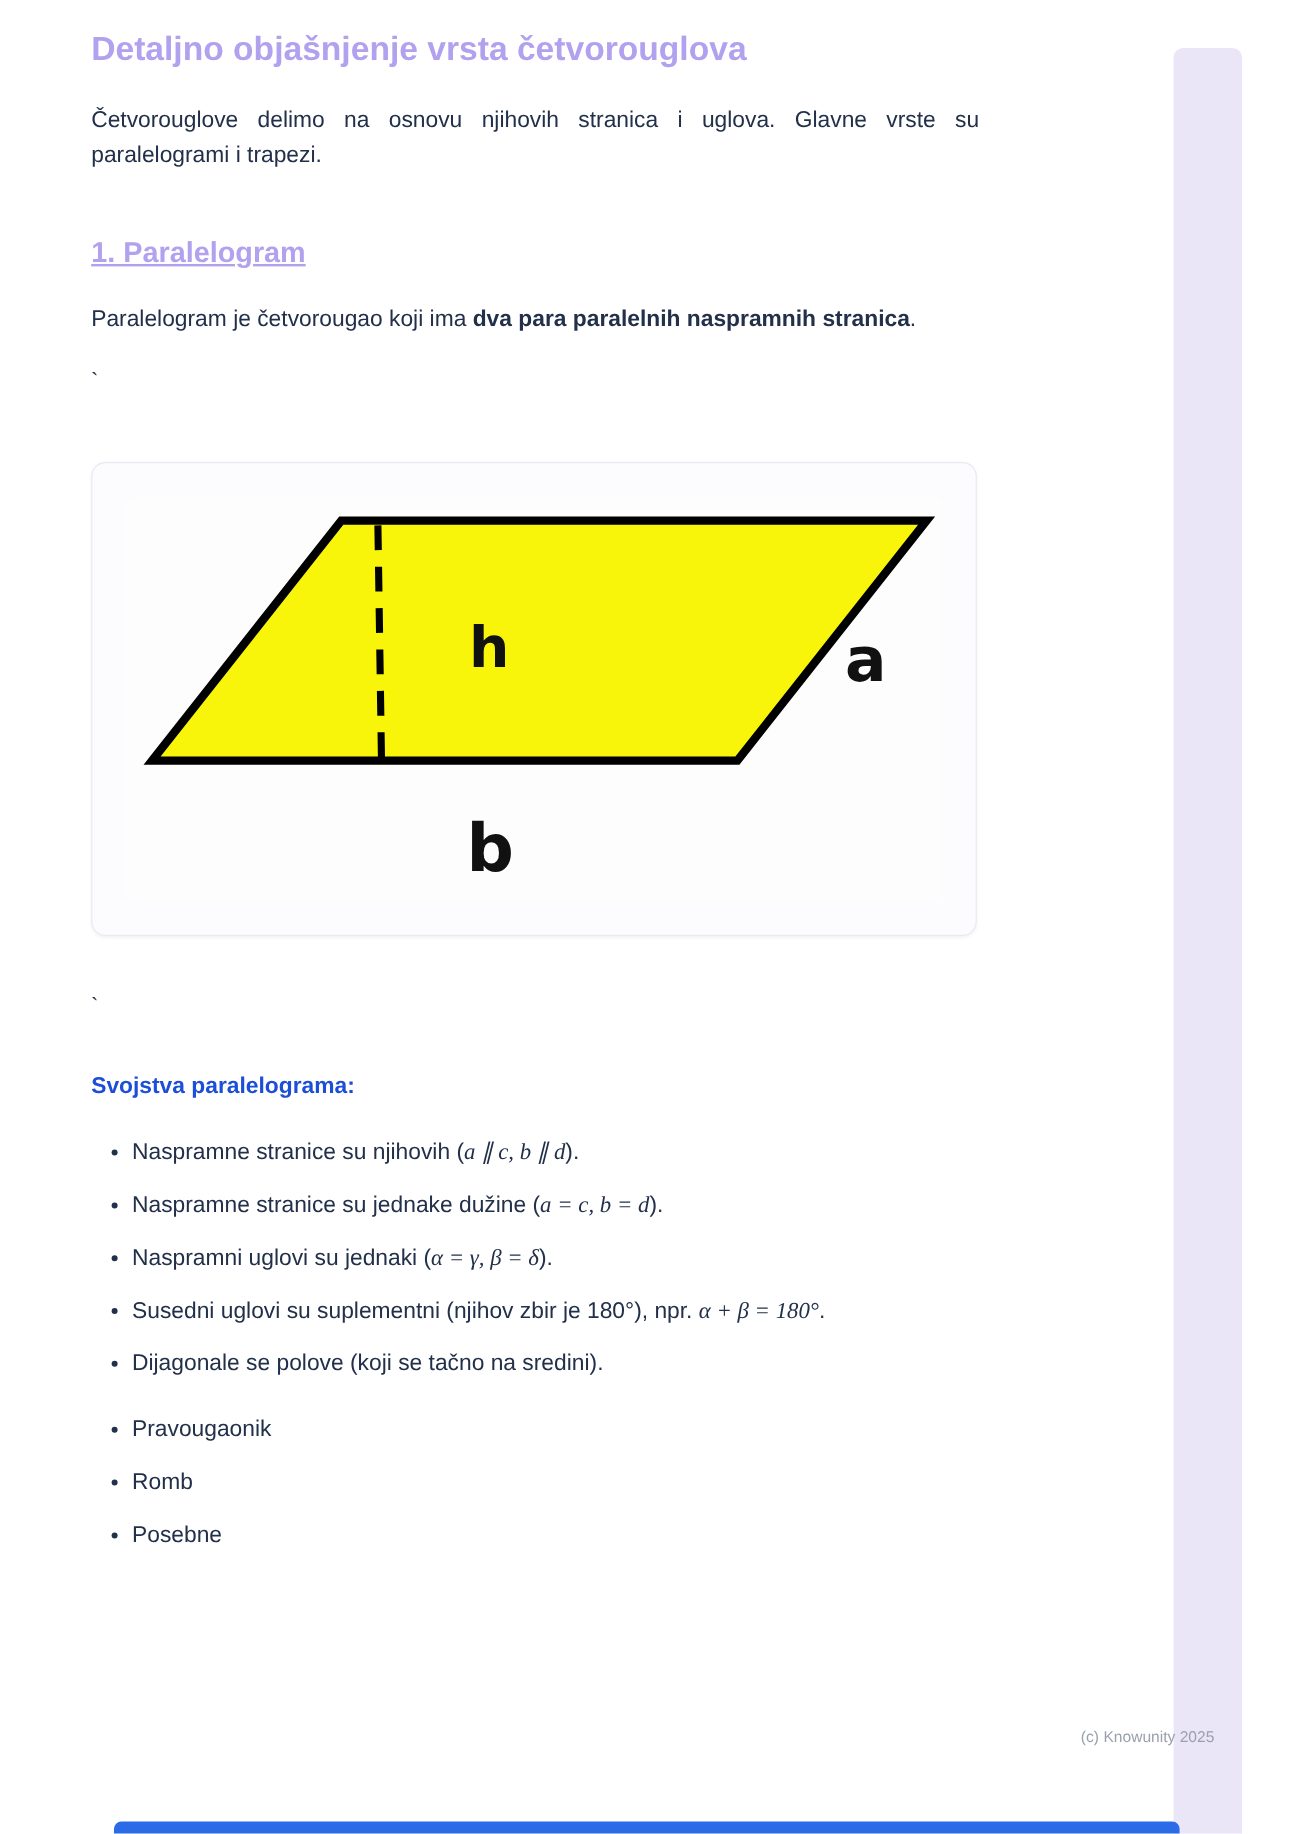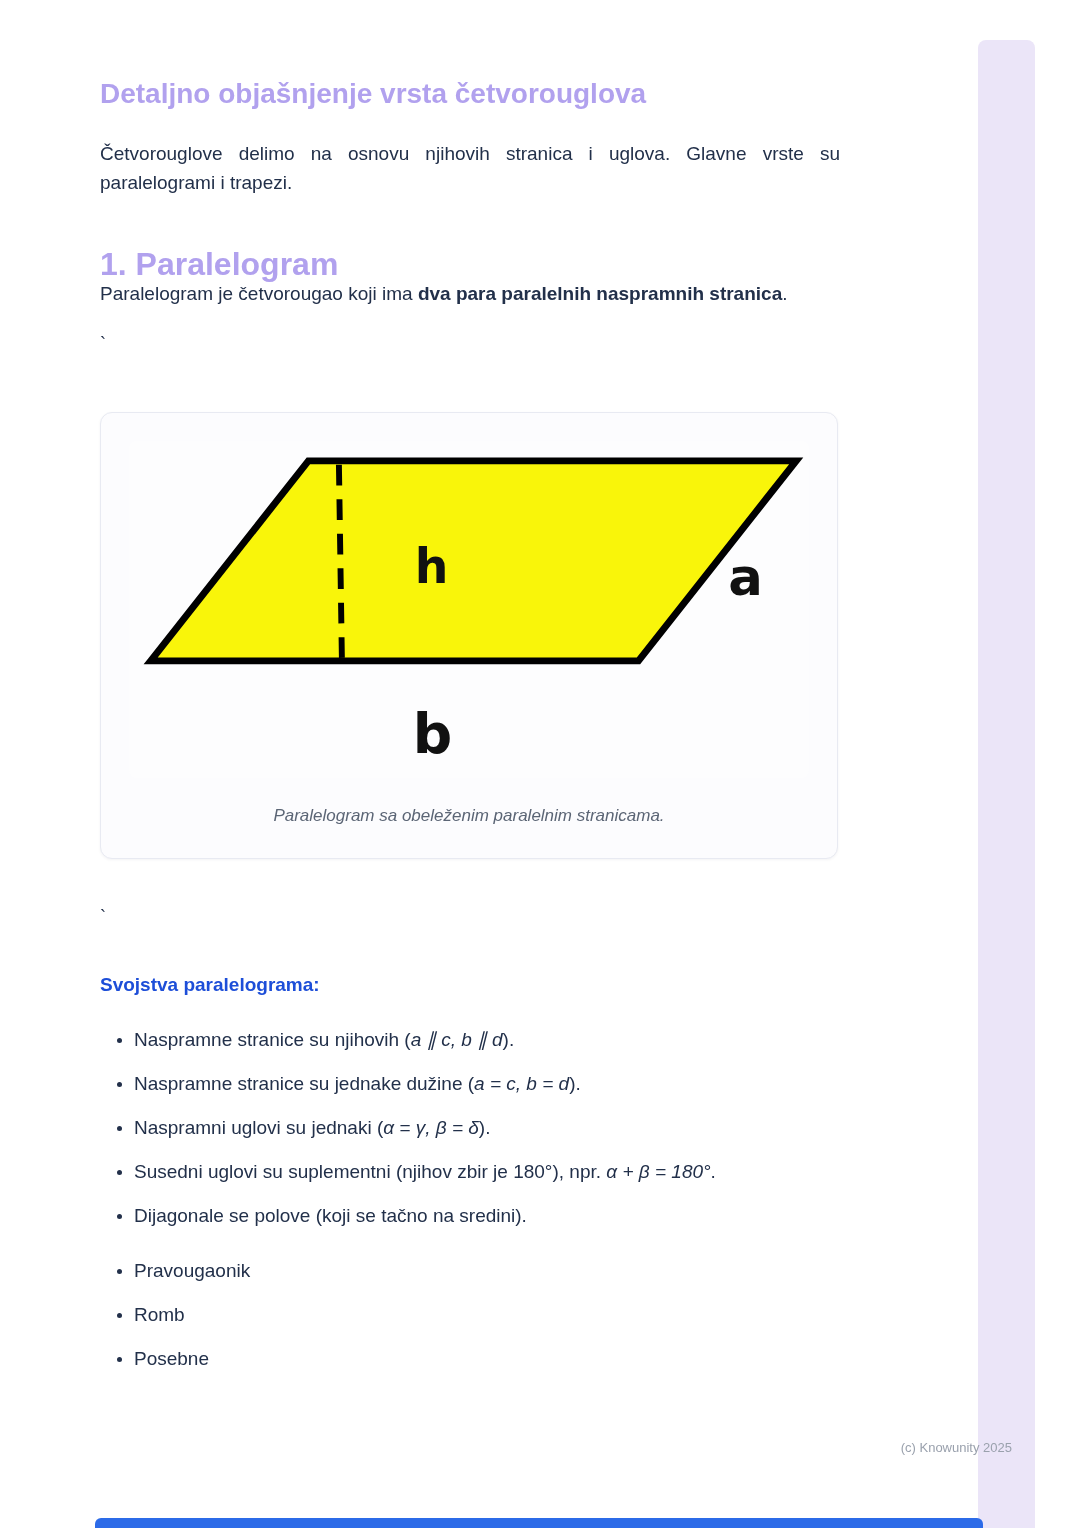--- a/index.html
+++ b/index.html
@@ -16,33 +16,33 @@
   .side-strip {
     position: absolute; left: 978px; top: 40px; width: 57px; height: 1488px;
     background: #ebe5f8; border-radius: 8px 8px 0 0;
   }
   .bottom-bar {
     position: absolute; left: 95px; bottom: 0; width: 888px; height: 10px;
     background: #2c6be8; border-radius: 6px 6px 0 0;
   }
 
   .content {
-    position: absolute; left: 100px; top: 0; width: 740px; padding-top: 77px;
+    position: absolute; left: 76px; top: 0; width: 740px; padding-top: 24px;
   }
 
   h1.title {
     font-size: 28px; font-weight: 700; color: #b1a1ee;
     line-height: 34px; margin-bottom: 28px;
   }
   p.body {
     font-size: 19px; line-height: 29px; text-align: justify; color: #22304a;
   }
   h2.section {
-    font-size: 32px; font-weight: 700; color: #b1a1ee;
-    margin-top: 52px; line-height: 30px;
+    font-size: 24px; font-weight: 700; color: #b1a1ee;
+    margin-top: 52px; margin-bottom: 26px; line-height: 30px; text-decoration: underline;
   }
   .tick {
     font-size: 18px; line-height: 20px; color: #22304a; margin-top: 26px;
   }
   .tick.lower { margin-top: 48px; }
 
   figure.card {
     margin-top: 58px;
     width: 738px;
     background: #fcfcfe;
@@ -71,21 +71,21 @@
 
   ul.bullets {
     margin-top: 26px; padding-left: 34px; list-style: disc;
   }
   ul.bullets li {
     font-size: 19px; line-height: 29px; margin-bottom: 15px; color: #22304a;
   }
   ul.bullets li::marker { color: #22304a; font-size: 17px; }
 
   .math {
-    font-family: Liberation Sans, sans-serif;
+    font-family: Liberation Serif, serif;
     font-style: italic;
     font-size: 19px;
   }
 
   .footer {
     position: absolute; top: 1440px; right: 68px;
     font-size: 13px; color: #9aa1ad;
   }
 </style>
 </head>
@@ -111,21 +111,20 @@
     <figure class="card">
       <div class="fig-image">
         <svg viewBox="0 0 690 330" xmlns="http://www.w3.org/2000/svg">
           <polygon points="22,215 182,12 677,12 517,215" fill="#f9f50a" stroke="#000000" stroke-width="7" stroke-linejoin="miter"></polygon>
           <line x1="213" y1="16" x2="216" y2="212" stroke="#000000" stroke-width="6" stroke-dasharray="21 14"></line>
           <text x="290" y="136" font-family="DejaVu Sans, sans-serif" font-size="48" font-weight="bold" fill="#111111">h</text>
           <text x="608" y="148" font-family="DejaVu Sans, sans-serif" font-size="52" font-weight="bold" fill="#111111">a</text>
           <text x="288" y="308" font-family="DejaVu Sans, sans-serif" font-size="56" font-weight="bold" fill="#111111">b</text>
         </svg>
       </div>
-      <figcaption>Paralelogram sa obeleženim paralelnim stranicama.</figcaption>
     </figure>
 
     <div class="tick lower">`</div>
 
     <p class="bold-head">Svojstva paralelograma:</p>
 
     <ul class="bullets">
       <li><span>Naspramne stranice su njihovih (</span><span class="math">a ∥ c, b ∥ d</span><span>).</span></li>
       <li><span>Naspramne stranice su jednake dužine (</span><span class="math">a = c, b = d</span><span>).</span></li>
       <li><span>Naspramni uglovi su jednaki (</span><span class="math">α = γ, β = δ</span><span>).</span></li>

